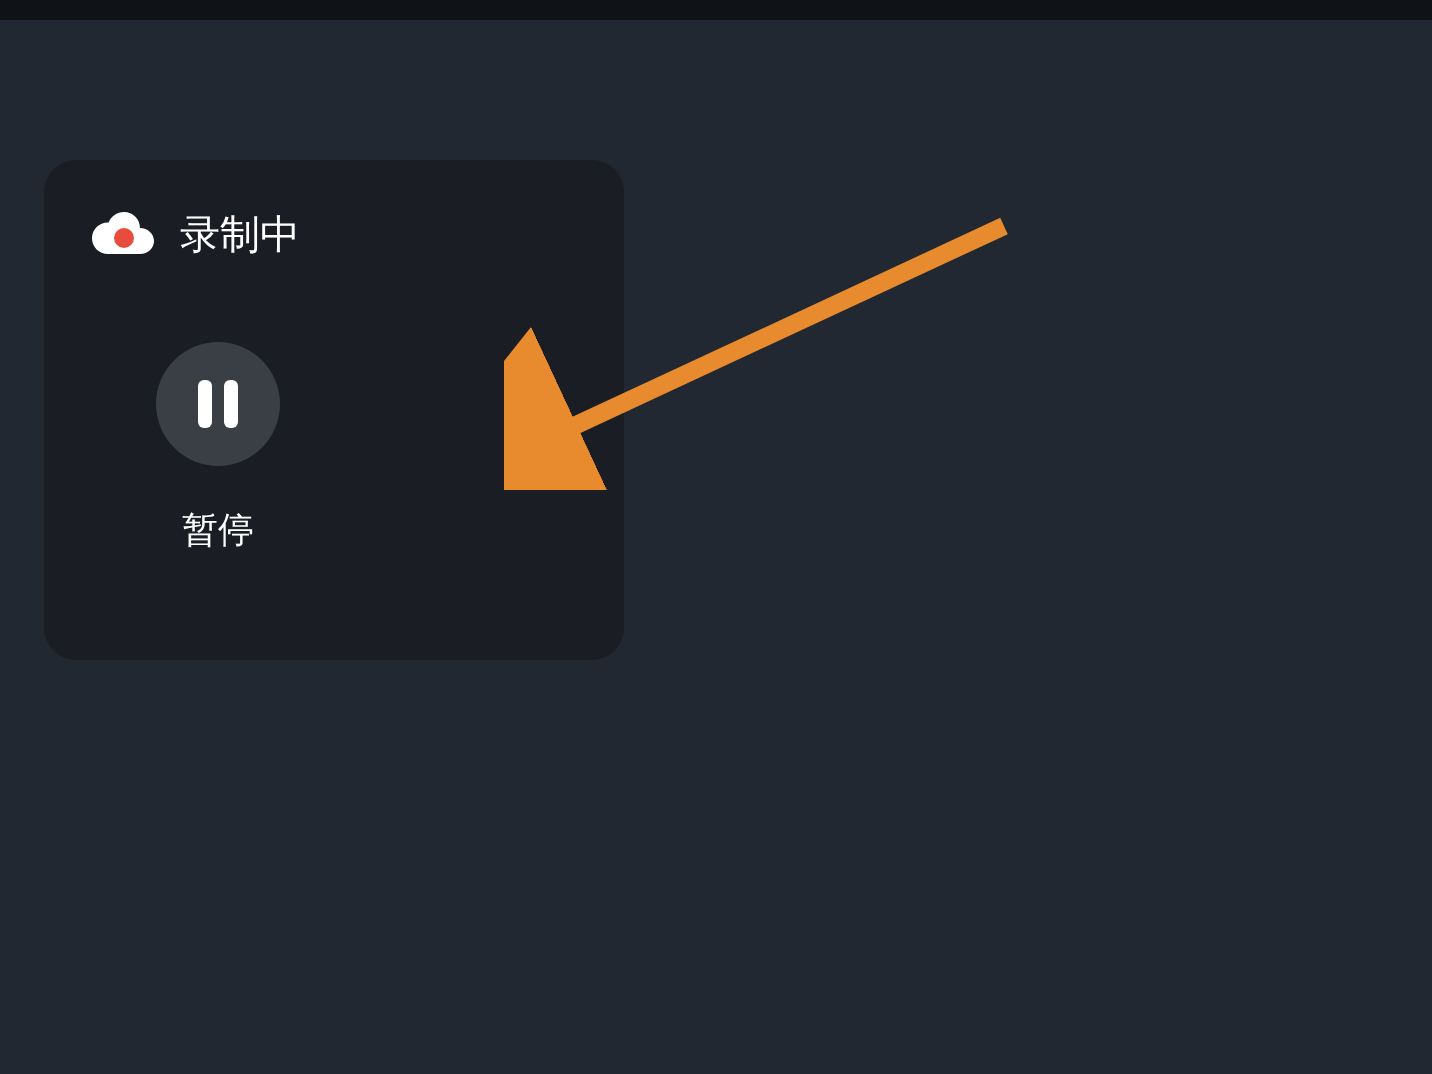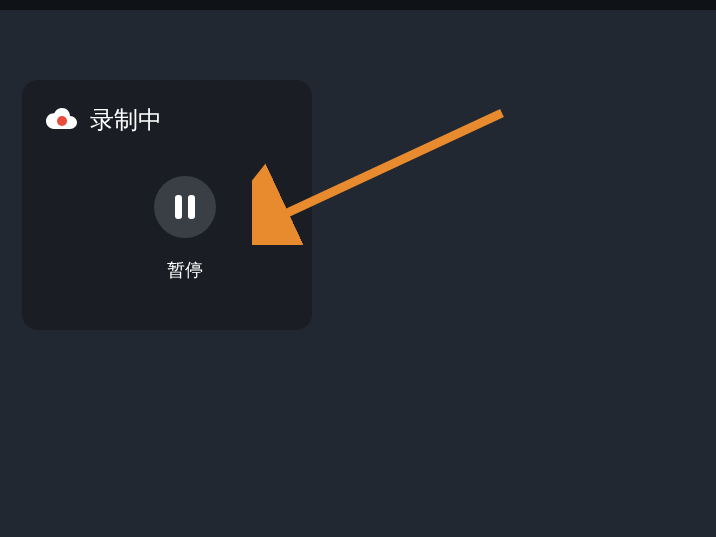--- a/index.html
+++ b/index.html
@@ -40,27 +40,27 @@
     .cloud-icon {
       width: 32px;
       height: 24px;
       position: relative;
       display: inline-flex;
       align-items: center;
       justify-content: center;
     }
     .panel-title {
       color: #fff;
-      font-size: 24px;
+      font-size: 20px;
       font-weight: 500;
     }
     .controls {
       display: flex;
       gap: 48px;
-      justify-content: center;
+      justify-content: space-between;
       margin-left: 36px;
     }
     .control-item {
       display: flex;
       flex-direction: column;
       align-items: center;
       gap: 20px;
     }
     .control-button {
       width: 62px;

